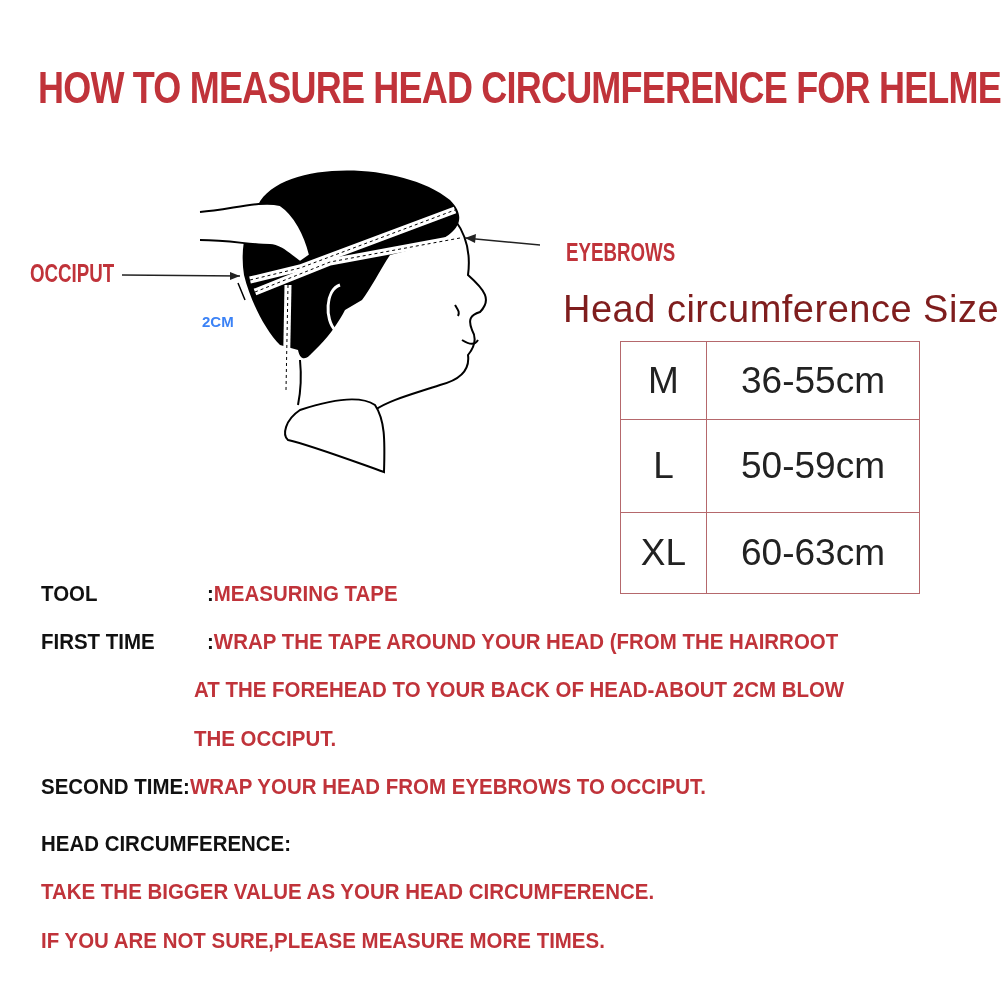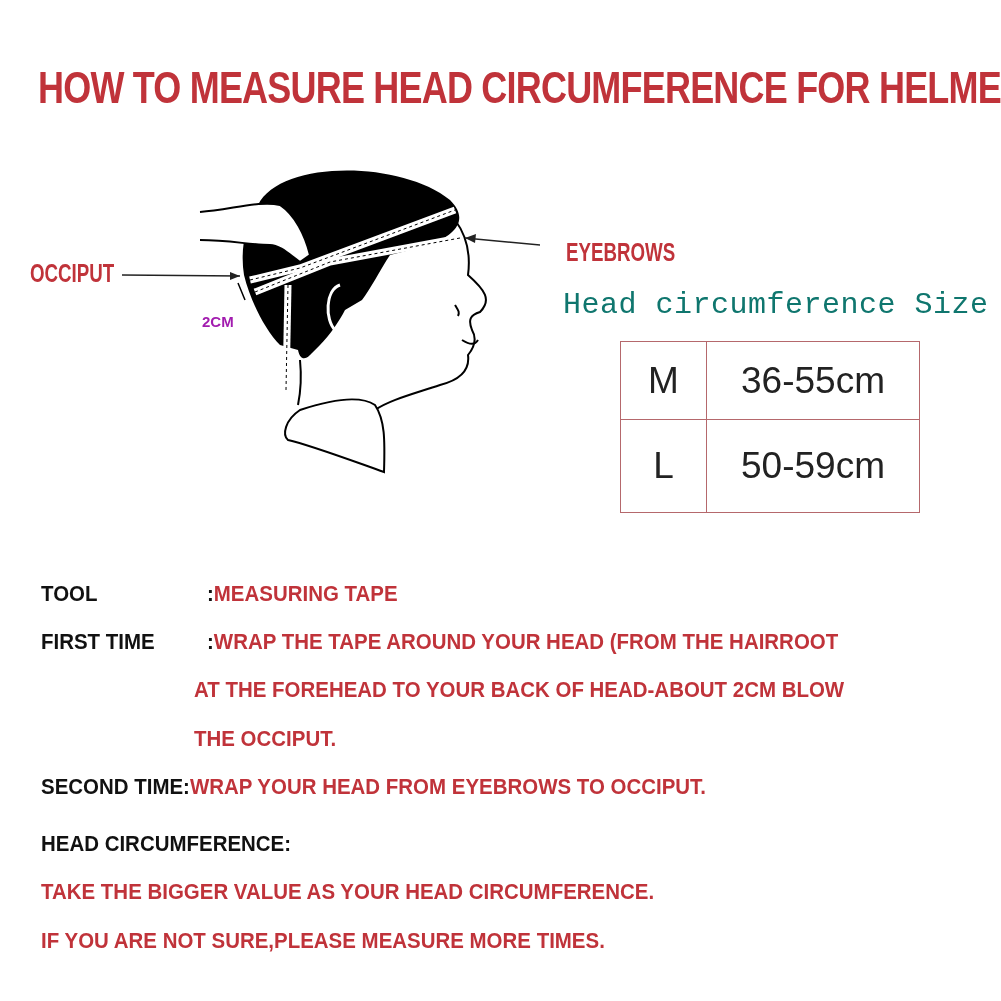--- a/index.html
+++ b/index.html
@@ -8,22 +8,22 @@
       position: absolute; left: 38px; top: 62px; width: 940px;
       font-family: "Liberation Sans", sans-serif; font-weight: bold;
       font-size: 45px; line-height: 52px; color: #c0333a; letter-spacing: -1px;
       transform: scaleX(0.80); transform-origin: left top; white-space: nowrap;
     }
     .illus { position: absolute; left: 0; top: 150px; width: 540px; height: 330px; }
     .label-red-cond {
       position: absolute; font-weight: bold; color: #c0333a; font-size: 26px;
       transform: scaleX(0.72); transform-origin: left top; white-space: nowrap;
     }
-    .label-2cm { position: absolute; left: 202px; top: 313px; font-weight: bold; font-size: 15px; color: #a21caf; }
-    .size-heading { position: absolute; left: 563px; top: 288px; font-size: 30px; color: #0f766e; white-space: nowrap; letter-spacing: 0.5px; font-family: Liberation Mono, monospace; }
+    .label-2cm { position: absolute; left: 202px; top: 313px; font-weight: bold; font-size: 15px; color: #3b82f6; }
+    .size-heading { position: absolute; left: 563px; top: 288px; font-size: 38px; color: #7f1d1d; white-space: nowrap; letter-spacing: 0.5px; }
     table.size-table {
       position: absolute; left: 620px; top: 341px; border-collapse: collapse;
       border: 1.5px solid #b5686c;
     }
     table.size-table td {
       border: 1.5px solid #b5686c; font-size: 37px; color: #222; text-align: center; padding: 0;
     }
     table.size-table td.size { width: 85px; }
     table.size-table td.range { width: 212px; }
     table.size-table tr.r0 td { height: 77px; }
@@ -82,20 +82,24 @@
 <table class="size-table">
   <tbody>
       <tr class="r0">
     <td class="size">M</td>
     <td class="range">36-55cm</td>
   </tr>
   <tr class="r1">
     <td class="size">L</td>
     <td class="range">50-59cm</td>
   </tr>
+  <tr class="r2">
+    <td class="size">XL</td>
+    <td class="range">60-63cm</td>
+  </tr>
 </tbody>
   </table>
 
 <div class="row" style="left:41px; top:581px;">
   <span class="k">TOOL</span>
 </div>
 <div class="row" style="left:207px; top:581px;">
   <span class="k">:</span><span class="v">MEASURING TAPE</span>
 </div>
 

